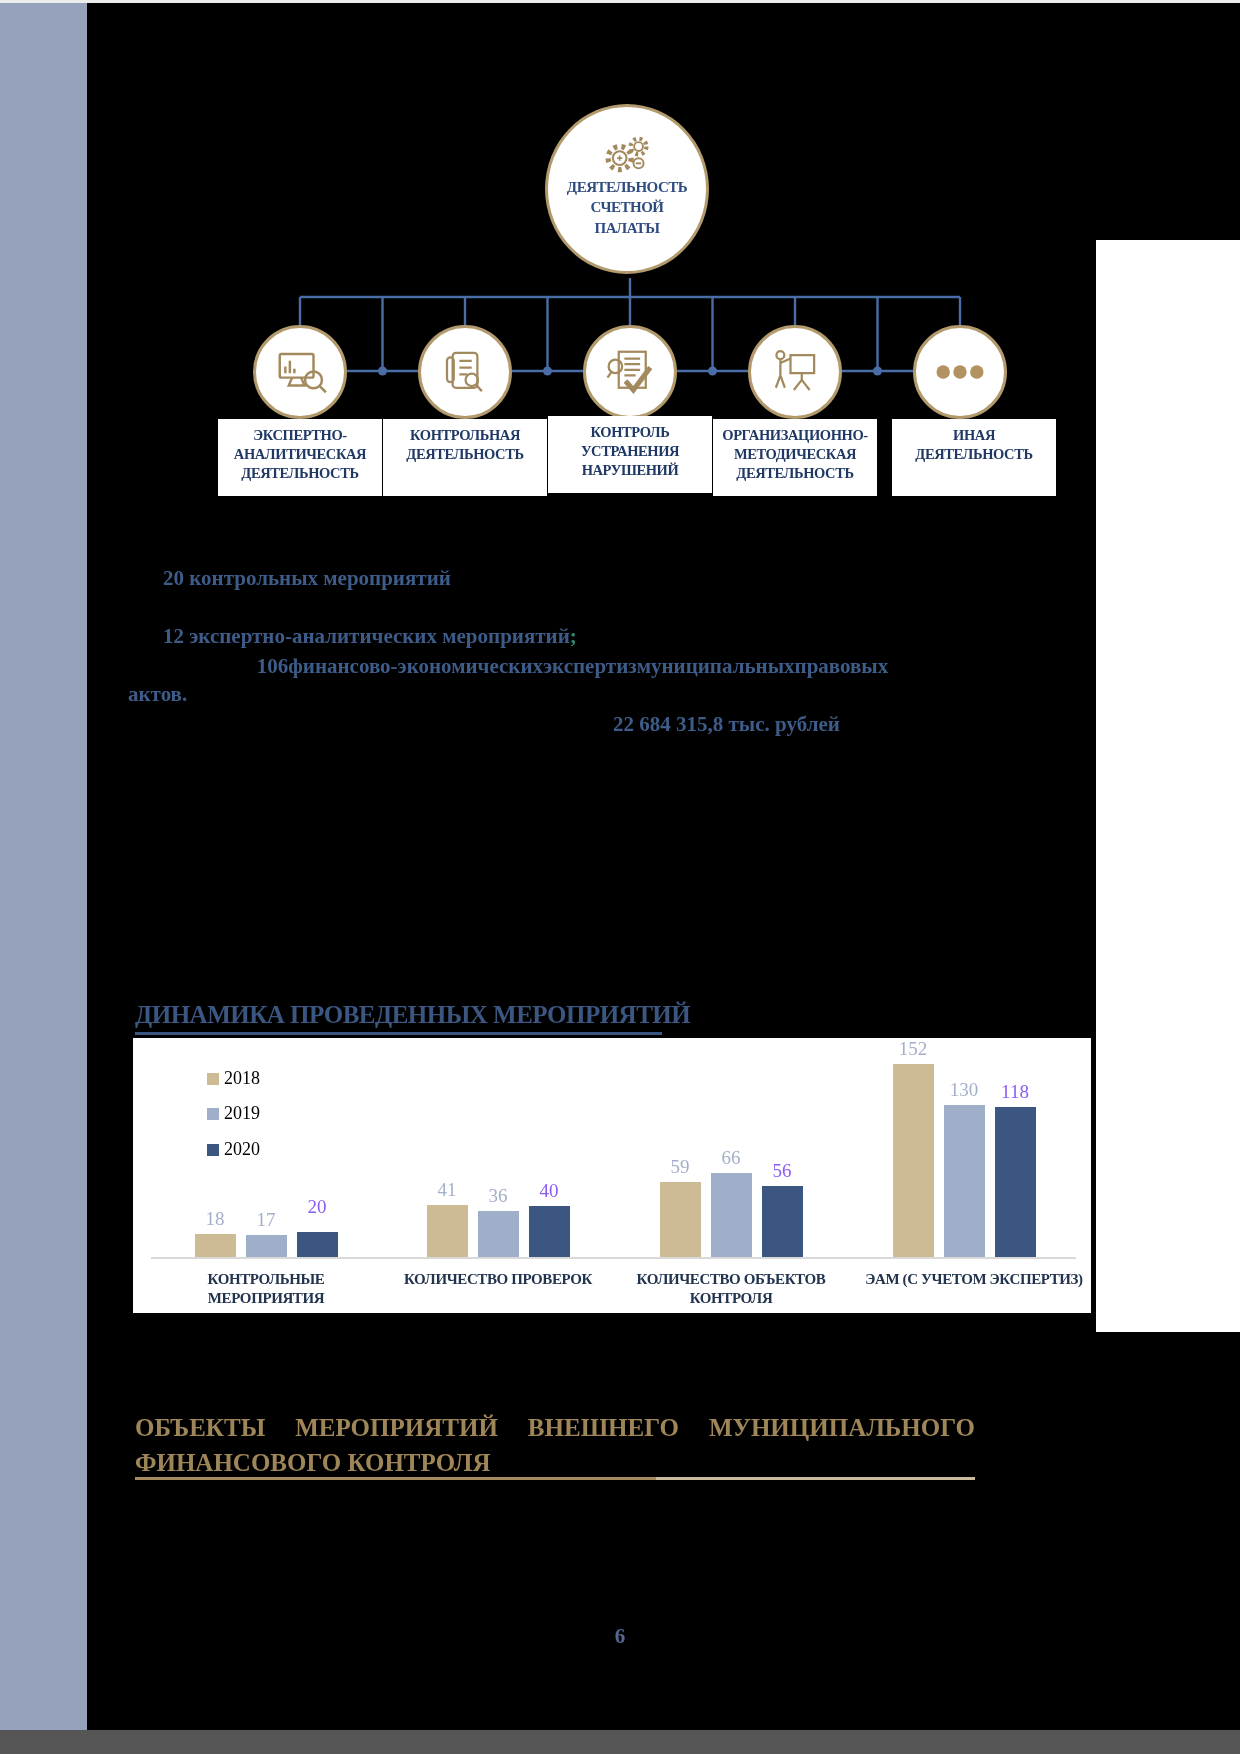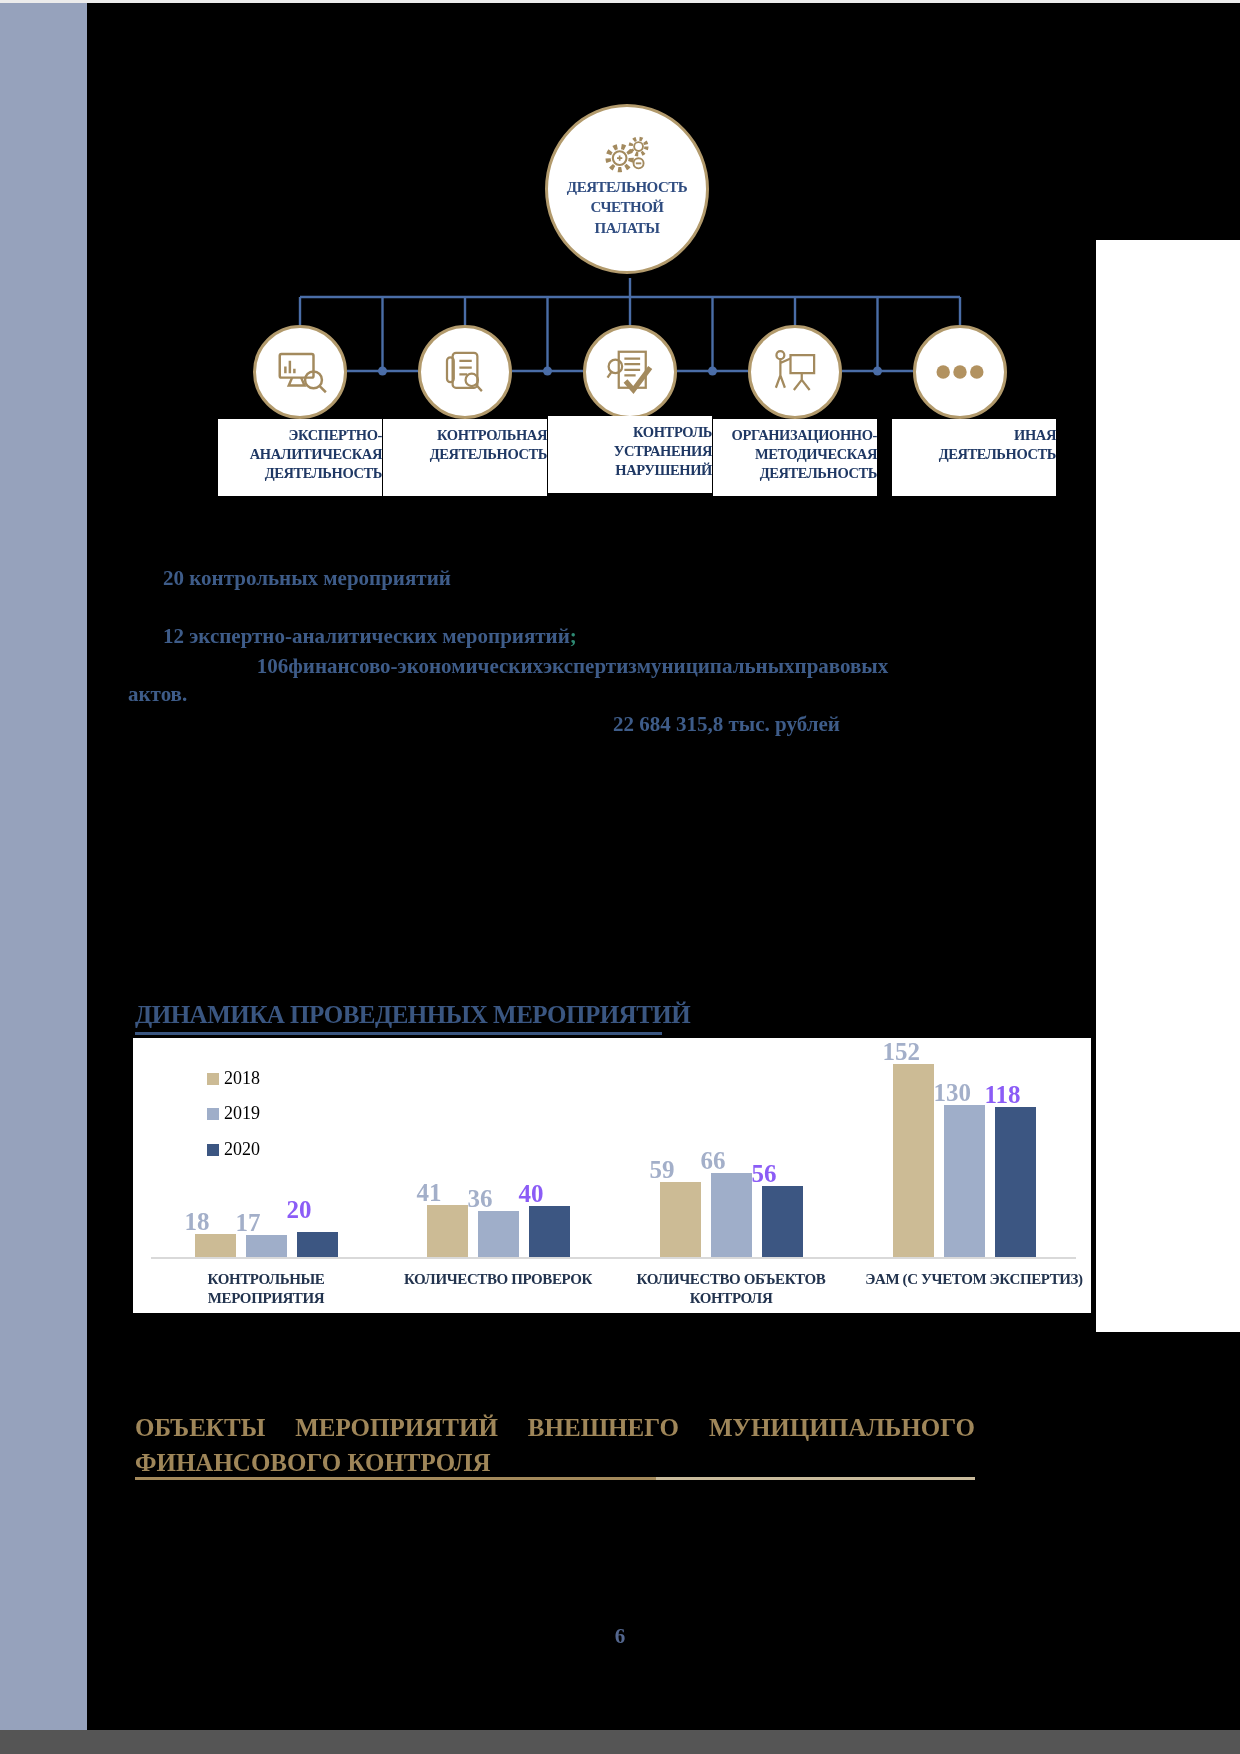--- a/index.html
+++ b/index.html
@@ -23,41 +23,41 @@
   }
   .root-title{color:#2F4C80;font-weight:bold;font-size:15px;line-height:1.35;
     letter-spacing:-0.5px;text-align:center;}
   .node-circle{
     width:88px;height:88px;background:#fff;border:3px solid #B29A6C;border-radius:50%;
     display:flex;align-items:center;justify-content:center;top:325px;
   }
   .node-label{
     top:419px;width:164px;min-height:77px;background:#fff;color:#1F3864;
     font-weight:bold;font-size:14.5px;line-height:1.3;letter-spacing:-0.4px;
-    text-align:right;padding-top:7px;box-sizing:border-box;
+    text-align:center;padding-top:7px;box-sizing:border-box;
   }
   .node-label div{min-height:0;}
   #connector-svg{left:0;top:0;}
 
   
   .body-line{color:#3E5C89;font-weight:bold;font-size:21px;white-space:nowrap;}
   .semicolon{color:#2E8B74;}
   #body-line3{left:170px;top:654px;width:805px;display:flex;justify-content:center;
     white-space:normal;}
   
   #chart-title{left:135px;top:1001px;color:#3A5681;font-weight:bold;font-size:25px;
     letter-spacing:-0.5px;white-space:nowrap;}
   #chart-title-underline{left:135px;top:1032px;width:527px;height:3px;background:#3A5681;}
   #chart-panel{left:133px;top:1038px;width:958px;height:275px;background:#fff;}
   .legend-item{position:absolute;left:74px;display:flex;align-items:center;}
   .legend-swatch{width:12px;height:12px;margin-right:5px;}
   .legend-text{font-size:18px;color:#000000;}
   #axis-line{position:absolute;left:18px;top:219px;width:925px;height:2px;background:#D9D9D9;}
   .bar{position:absolute;}
-  .bar-label{position:absolute;height:22px;font-size:25px;font-weight:bold;
+  .bar-label{position:absolute;height:22px;text-align:center;font-size:19px;font-weight:normal;
     color:#A3AFC9;}
   .bar-label.dark{color:#8b5cf6;}
   .cat-label{position:absolute;top:232px;width:240px;text-align:center;color:#22334E;
     font-weight:bold;font-size:15px;line-height:1.25;letter-spacing:-0.4px;}
   .cat-label div{min-height:0;}
 
   
   #heading-line1{left:135px;top:1414px;width:840px;display:flex;justify-content:space-between;
     color:#9F8659;font-weight:bold;font-size:25px;}
   #heading-line2{left:135px;top:1449px;color:#9F8659;font-weight:bold;font-size:25px;

